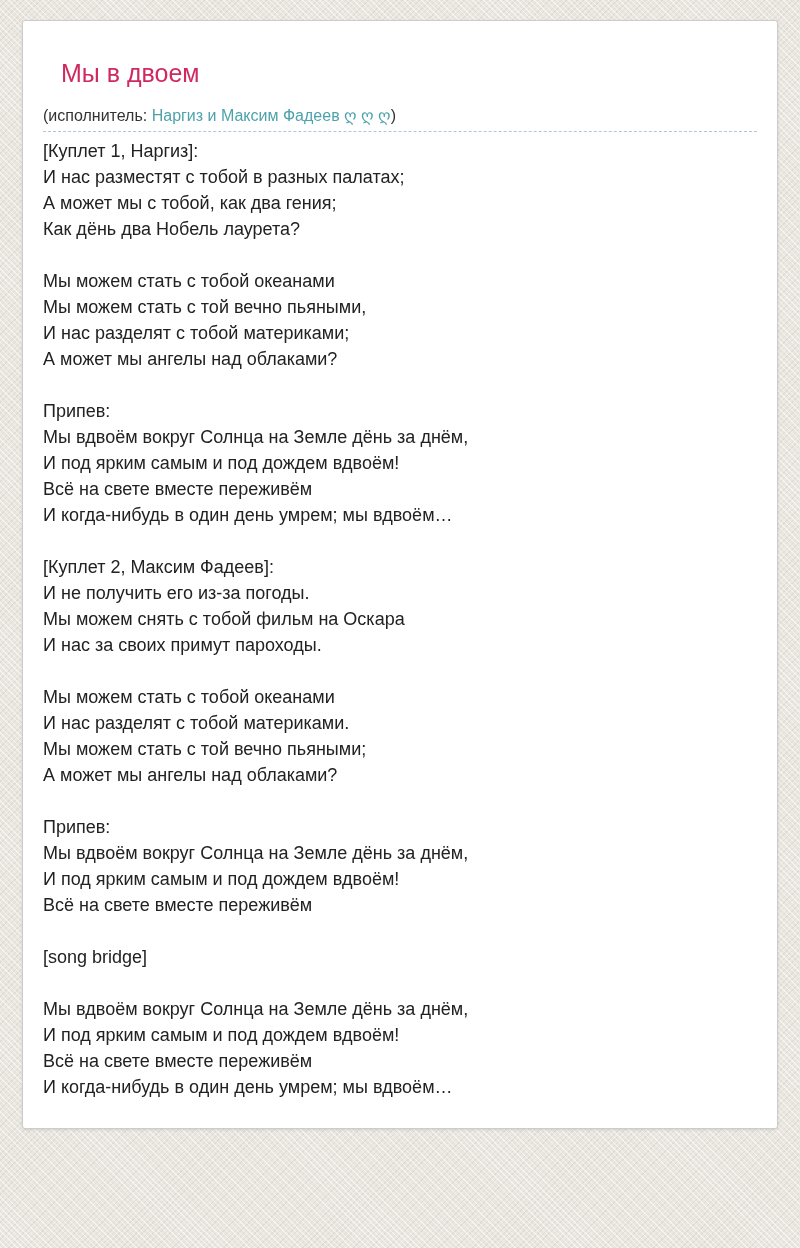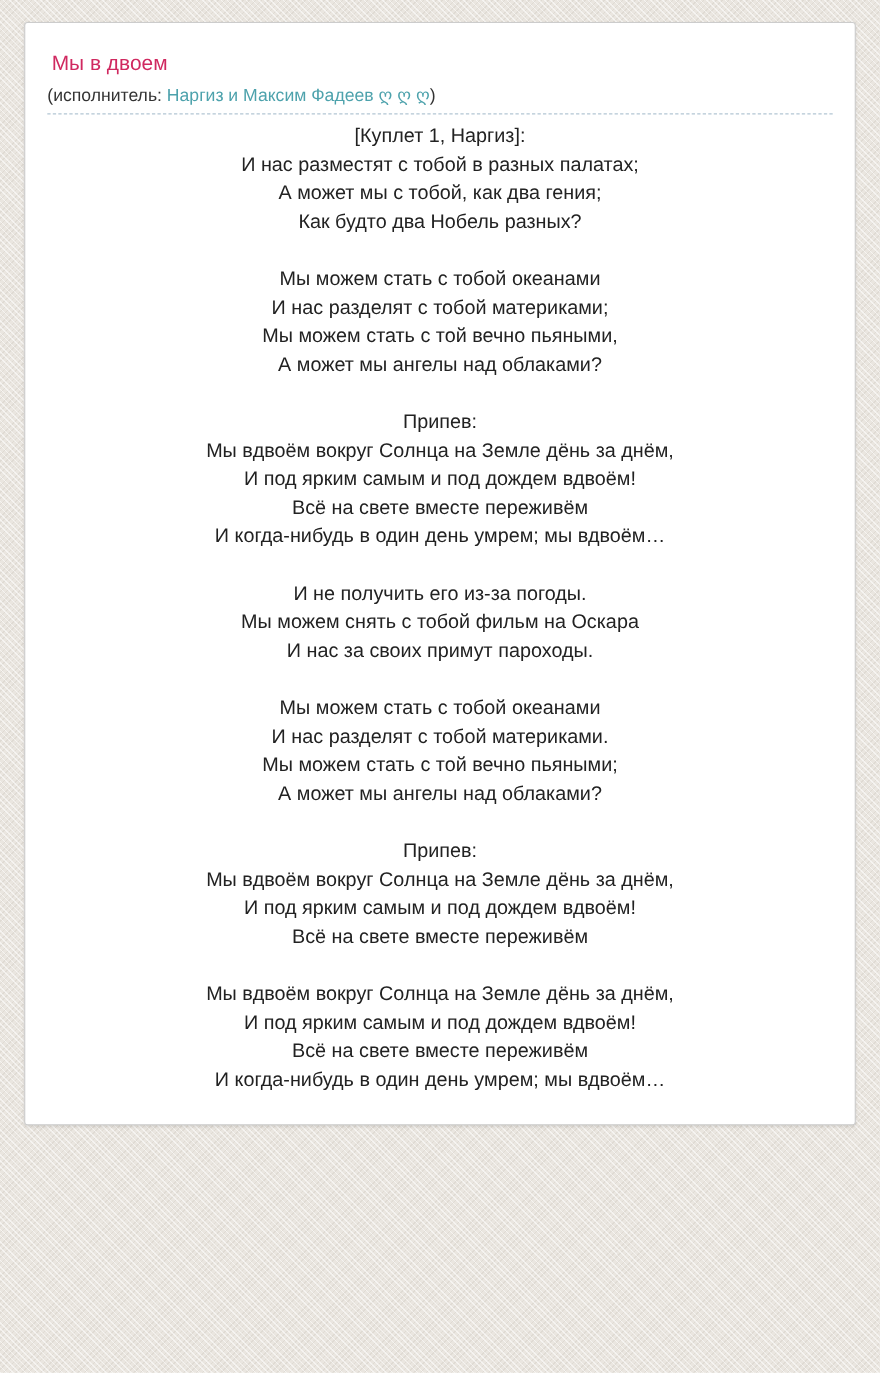--- a/index.html
+++ b/index.html
@@ -24,22 +24,22 @@
   .card {
     width: 756px;
     margin: 20px auto 0 auto;
     background: #ffffff;
     border: 1px solid var(--card-border);
     border-radius: 3px;
     box-shadow: 0 1px 3px rgba(0,0,0,0.10);
     padding: 20px 20px 28px 20px;
   }
   h1.song-title {
-    margin: 4px;
-    font-size: 19px;
+    margin: 18px;
+    font-size: 25px;
     line-height: 28px;
     font-weight: normal;
     color: var(--title);
   }
   .artist-line {
     margin-top: 2px;
     font-size: 16px;
     line-height: 22px;
     color: #333333;
   }
@@ -52,70 +52,74 @@
     margin-top: 4px;
     border-bottom: 1px dashed var(--separator);
     height: 0;
   }
   .lyrics {
     margin-top: 6px;
     font-size: 18px;
     line-height: 26px;
     color: var(--text);
   }
-  .stanza { margin: 0 0 26px 0; text-align: center; }
+  .stanza { margin: 0 0 26px 0; }
   .stanza:last-child { margin-bottom: 0; }
   .line { white-space: pre-wrap; }
 </style>
 </head>
 <body>
 
 <div class="card">
   <h1 class="song-title">Мы в двоем</h1>
   <div class="artist-line">
     <span>(исполнитель: </span><a href="#">Наргиз и Максим Фадеев ღ ღ ღ</a><span>)</span>
   </div>
   <div class="separator"></div>
   <div class="lyrics" id="lyrics">
       <div class="stanza">
         <div class="line">[Куплет 1, Наргиз]:</div>
         <div class="line">И нас разместят с тобой в разных палатах;</div>
         <div class="line">А может мы с тобой, как два гения;</div>
-        <div class="line">Как будто два Нобель разных?</div>
+        <div class="line">Как дёнь два Нобель лаурета?</div>
       </div>
       <div class="stanza">
         <div class="line">Мы можем стать с тобой океанами</div>
+        <div class="line">Мы можем стать с той вечно пьяными,</div>
         <div class="line">И нас разделят с тобой материками;</div>
-        <div class="line">Мы можем стать с той вечно пьяными,</div>
         <div class="line">А может мы ангелы над облаками?</div>
       </div>
       <div class="stanza">
         <div class="line">Припев:</div>
         <div class="line">Мы вдвоём вокруг Солнца на Земле дёнь за днём,</div>
         <div class="line">И под ярким самым и под дождем вдвоём!</div>
         <div class="line">Всё на свете вместе переживём</div>
         <div class="line">И когда-нибудь в один день умрем; мы вдвоём…</div>
       </div>
       <div class="stanza">
+        <div class="line">[Куплет 2, Максим Фадеев]:</div>
         <div class="line">И не получить его из-за погоды.</div>
         <div class="line">Мы можем снять с тобой фильм на Оскара</div>
         <div class="line">И нас за своих примут пароходы.</div>
       </div>
       <div class="stanza">
         <div class="line">Мы можем стать с тобой океанами</div>
         <div class="line">И нас разделят с тобой материками.</div>
         <div class="line">Мы можем стать с той вечно пьяными;</div>
         <div class="line">А может мы ангелы над облаками?</div>
       </div>
       <div class="stanza">
         <div class="line">Припев:</div>
         <div class="line">Мы вдвоём вокруг Солнца на Земле дёнь за днём,</div>
         <div class="line">И под ярким самым и под дождем вдвоём!</div>
         <div class="line">Всё на свете вместе переживём</div>
       </div>
       <div class="stanza">
+        <div class="line">[song bridge]</div>
+      </div>
+      <div class="stanza">
         <div class="line">Мы вдвоём вокруг Солнца на Земле дёнь за днём,</div>
         <div class="line">И под ярким самым и под дождем вдвоём!</div>
         <div class="line">Всё на свете вместе переживём</div>
         <div class="line">И когда-нибудь в один день умрем; мы вдвоём…</div>
       </div>
     </div>
 </div>
 
 </body></html>

